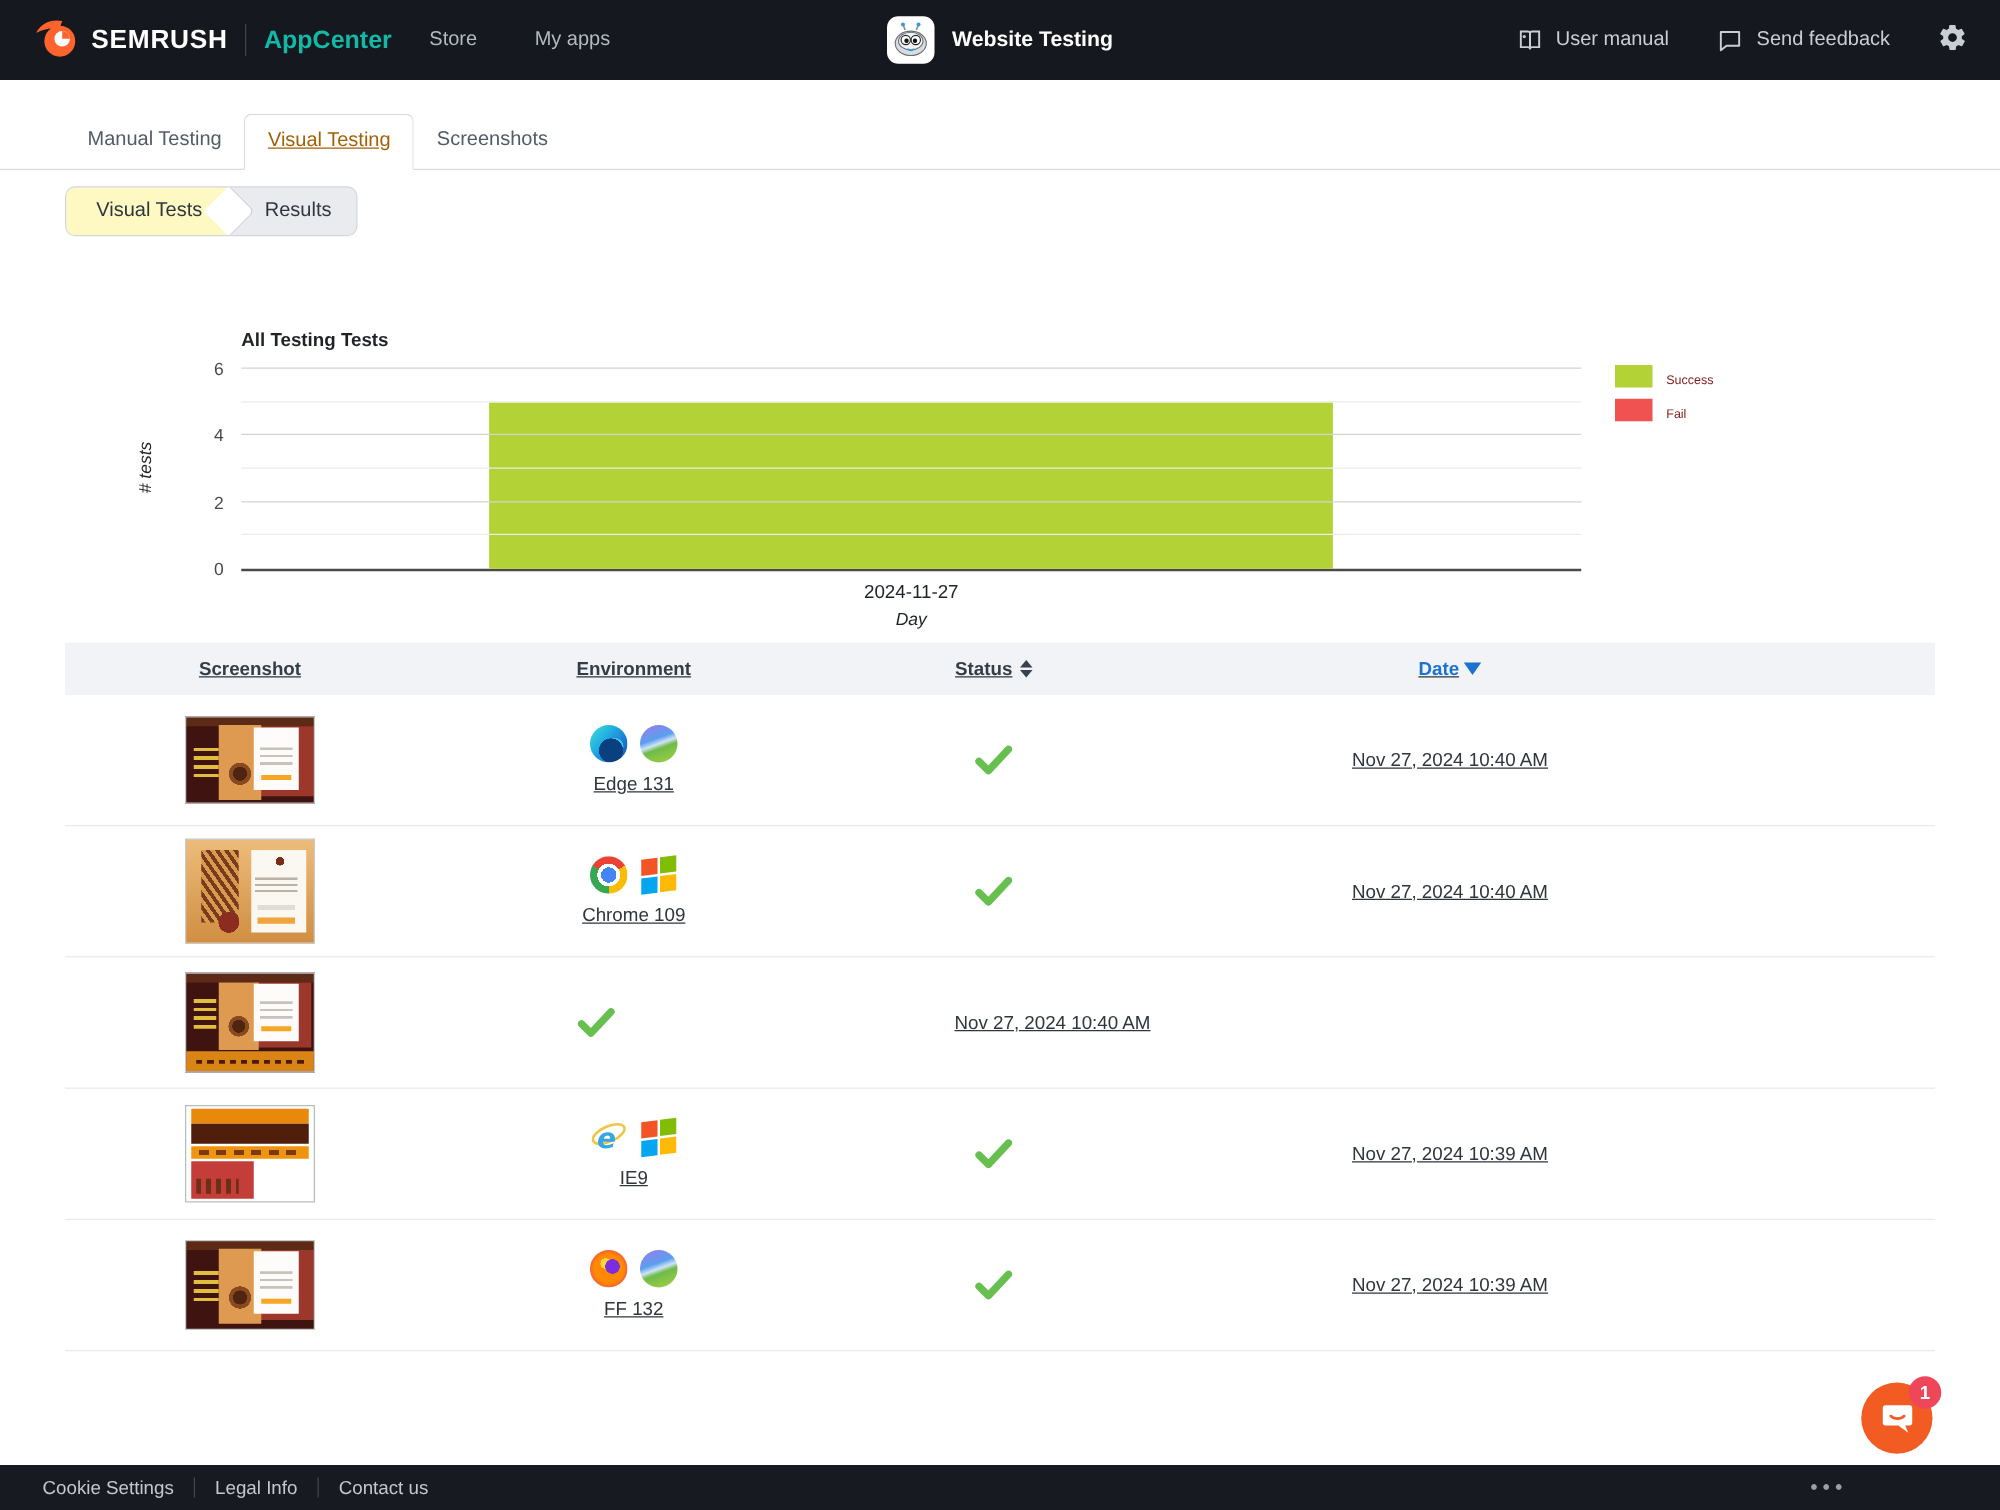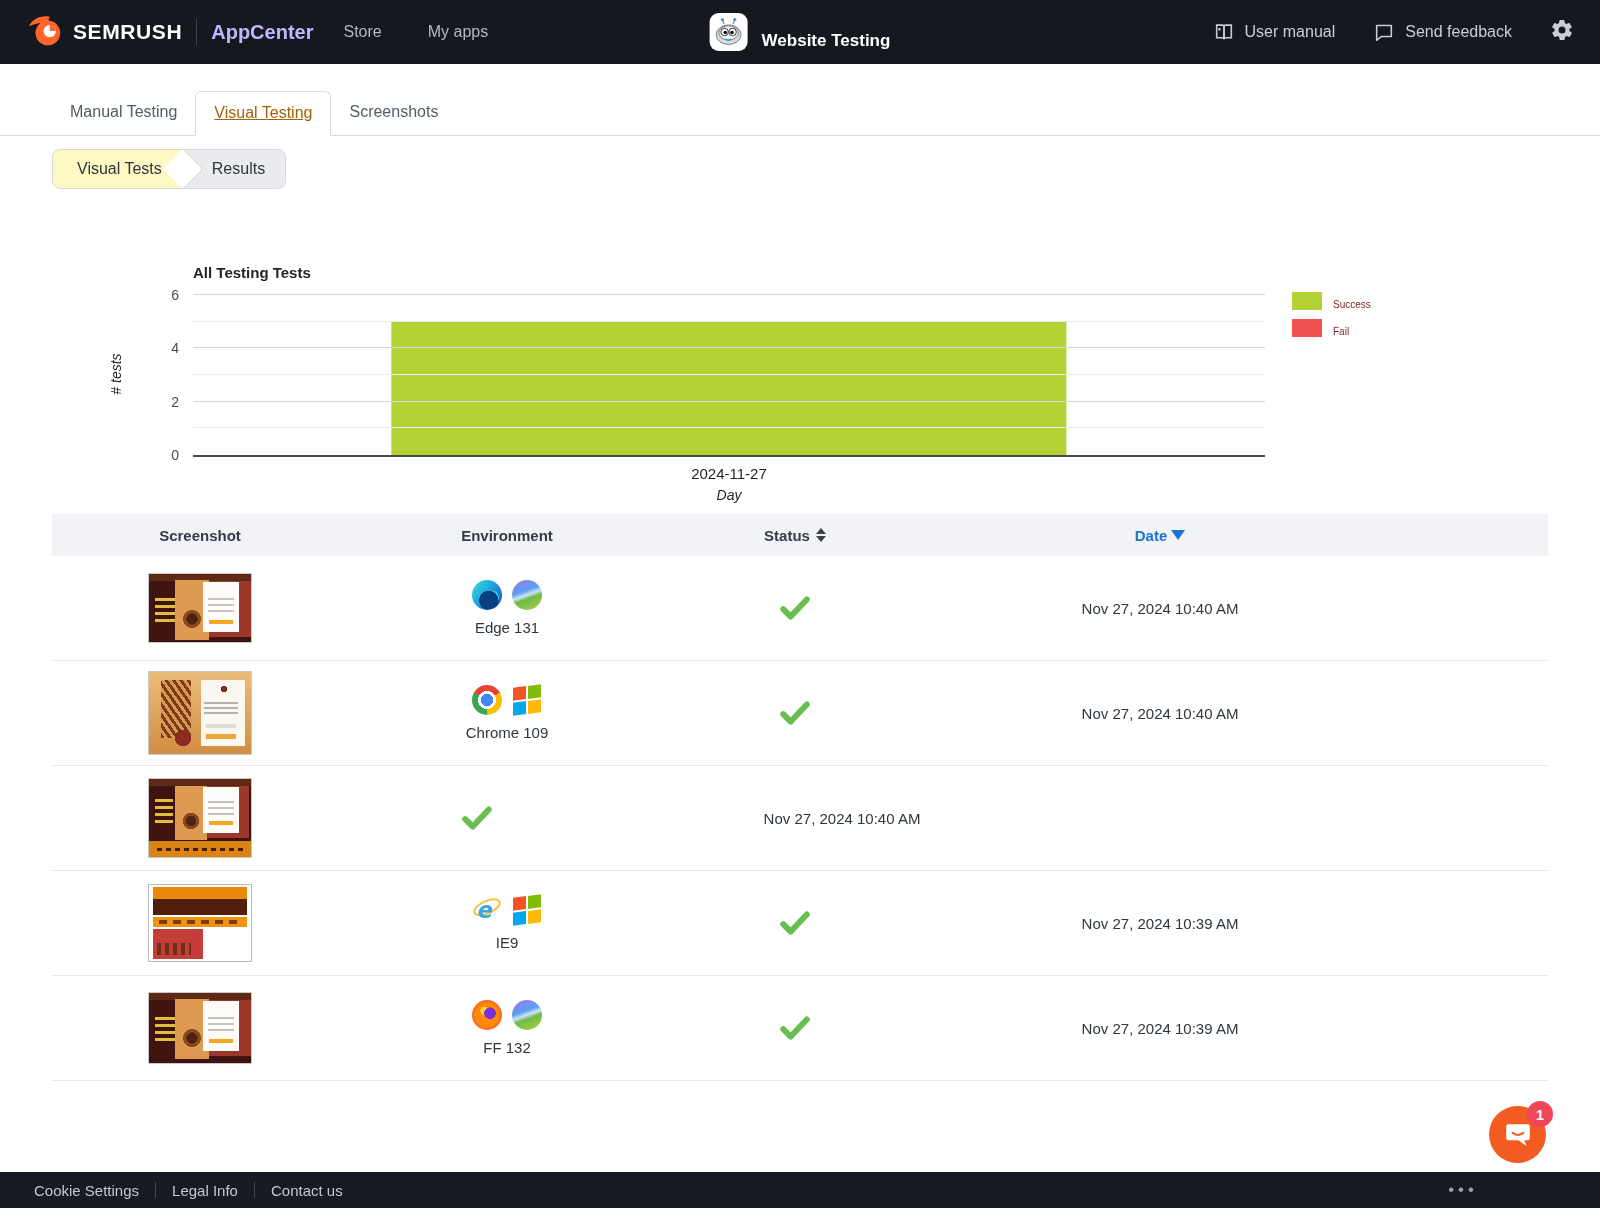--- a/index.html
+++ b/index.html
@@ -11,24 +11,24 @@
 
   
   .hdr {
     height:64px; background:#15181f; display:flex; align-items:center;
     padding:0 26px; position:relative;
   }
   .brand { display:flex; align-items:center; }
   .brand svg { display:block; }
   .brand-name { color:#fff; font-size:21px; font-weight:bold; letter-spacing:.6px; margin-left:9px; }
   .hdr-divider { width:1px; height:26px; background:#3c414a; margin:0 14px; }
-  .suite-name { color:#c4b5fd; font-size:20px; font-weight:bold; }
+  .suite-name { color:#14b8a6; font-size:20px; font-weight:bold; }
   .hnav { display:flex; gap:46px; margin-left:30px; }
   .hnav-item { color:#b3b9c1; font-size:16px; cursor:pointer; }
-  .app-center { position:absolute; left:50%; transform:translateX(-50%); display:flex; align-items:flex-end; gap:14px; }
+  .app-center { position:absolute; left:50%; transform:translateX(-50%); display:flex; align-items:center; gap:14px; }
   .app-icon { width:38px; height:38px; background:#fff; border-radius:9px; display:flex; align-items:center; justify-content:center; }
   .app-name { color:#fff; font-size:17px; font-weight:bold; }
   .hactions { margin-left:auto; display:flex; align-items:center; gap:38px; }
   .haction { display:flex; align-items:center; gap:10px; color:#c9ced6; font-size:16px; cursor:pointer; }
 
   
   .tabs { margin-top:27px; padding-left:52px; border-bottom:1px solid #d8dce1; display:flex; height:45px; }
   .tab { padding:12px 18px 0 18px; font-size:16px; color:#525c66; cursor:pointer; }
   .tab.active {
     color:#a16207; background:#fff; border:1px solid #d8dce1; border-bottom:1px solid #fff;
@@ -61,21 +61,21 @@
     position:absolute; left:56px; top:104px; width:120px; text-align:center;
     transform:rotate(-90deg); font-size:14px; font-style:italic; color:#1f2328;
   }
   .xtick { position:absolute; left:193px; width:1072px; top:203px; text-align:center; font-size:15px; color:#1f2328; }
   .xtitle { position:absolute; left:193px; width:1072px; top:225px; text-align:center; font-size:14px; font-style:italic; color:#1f2328; }
   .legend { position:absolute; left:1292px; top:30px; }
   .legend-item { display:flex; align-items:flex-end; gap:11px; margin-bottom:9px; font-size:10px; color:#7f1d1d; }
   .legend-swatch { width:30px; height:18px; display:inline-block; }
 
   
-  .results { margin:10px 52px 0 52px; }
+  .results { margin:10px 52px 0 52px;text-decoration:underline; }
   .thead { display:flex; background:#f1f3f7; height:42px; align-items:center; }
   .hcol { text-align:center; font-weight:bold; font-size:15px; color:#333d47; display:flex; align-items:center; justify-content:center; gap:6px; }
   .c1 { width:296px; } .c2 { width:318px; } .c3 { width:258px; } .c4 { width:472px; }
   .trow { display:flex; align-items:center; height:105px; border-bottom:1px solid #e7e9ec; }
   .cell { display:flex; flex-direction:column; align-items:center; justify-content:center; }
   .sorter { display:inline-flex; flex-direction:column; gap:2px; }
   .tri-up { width:0; height:0; border-left:5px solid transparent; border-right:5px solid transparent; border-bottom:6px solid #39414d; }
   .tri-down { width:0; height:0; border-left:5px solid transparent; border-right:5px solid transparent; border-top:6px solid #39414d; }
   .hcol.sorted { color:#1a73d1; gap:4px; }
   .tri-down.blue { border-left-width:7px; border-right-width:7px; border-top:10px solid #1a73d1; }

